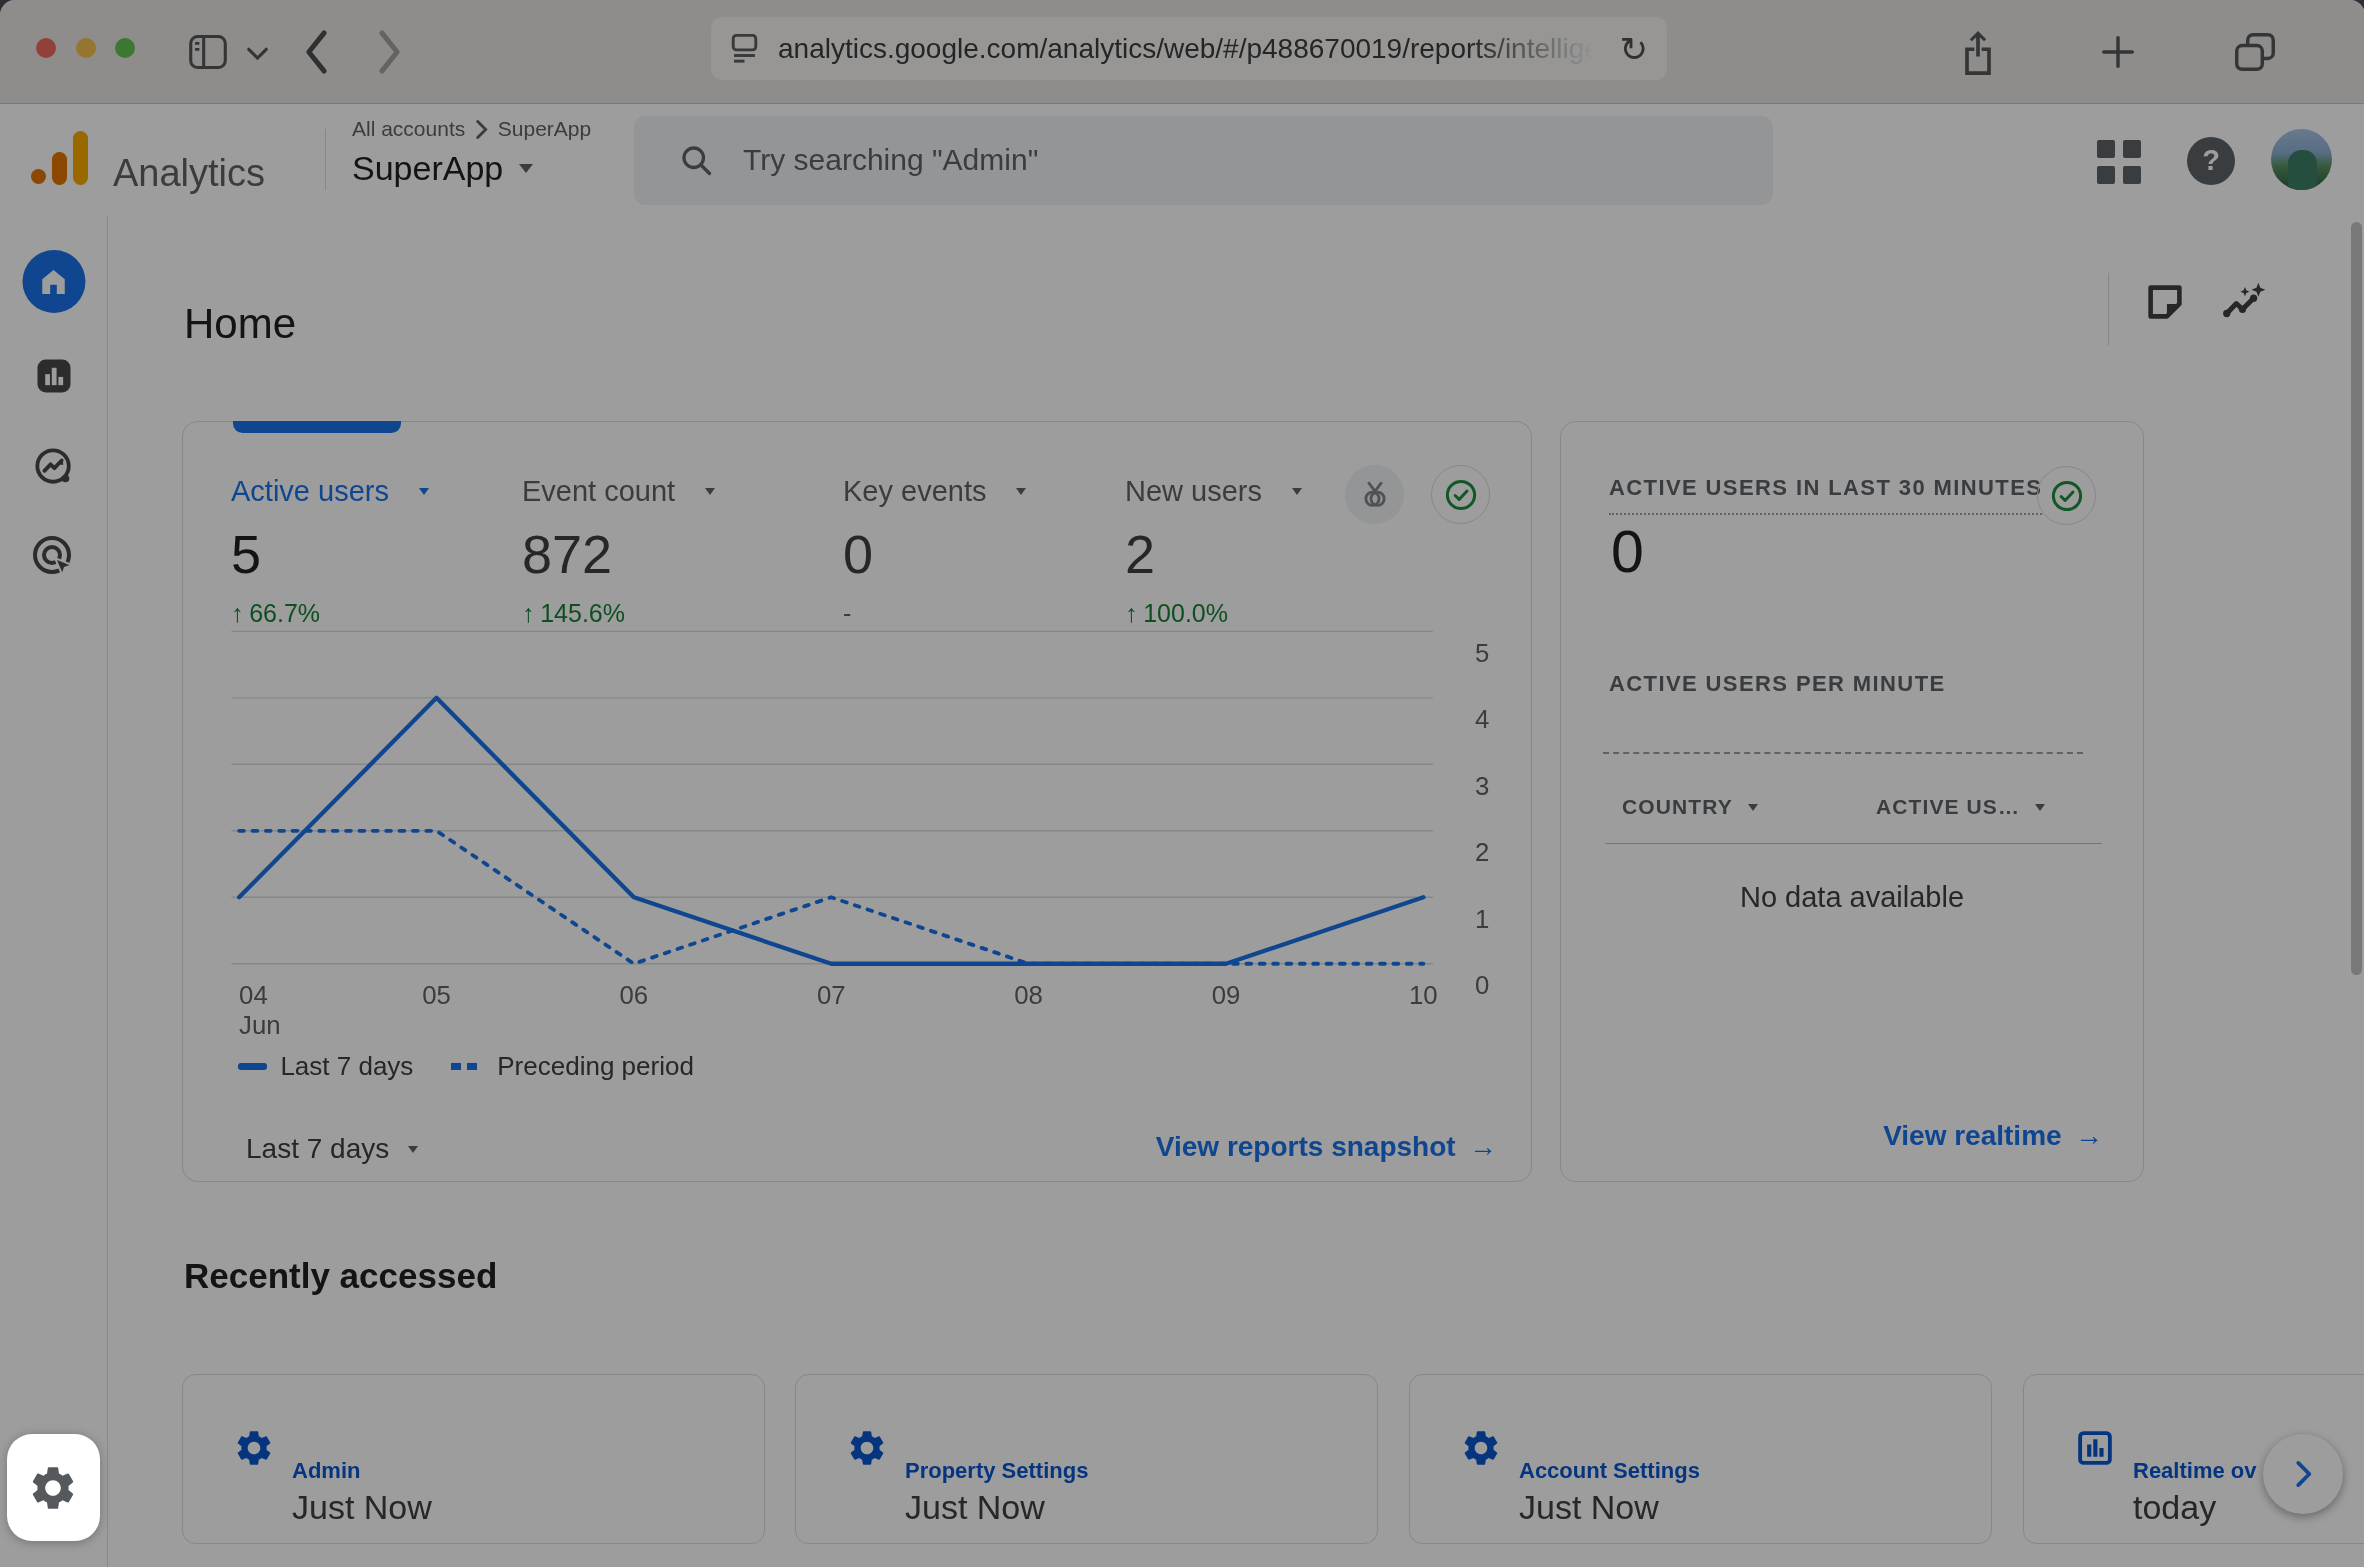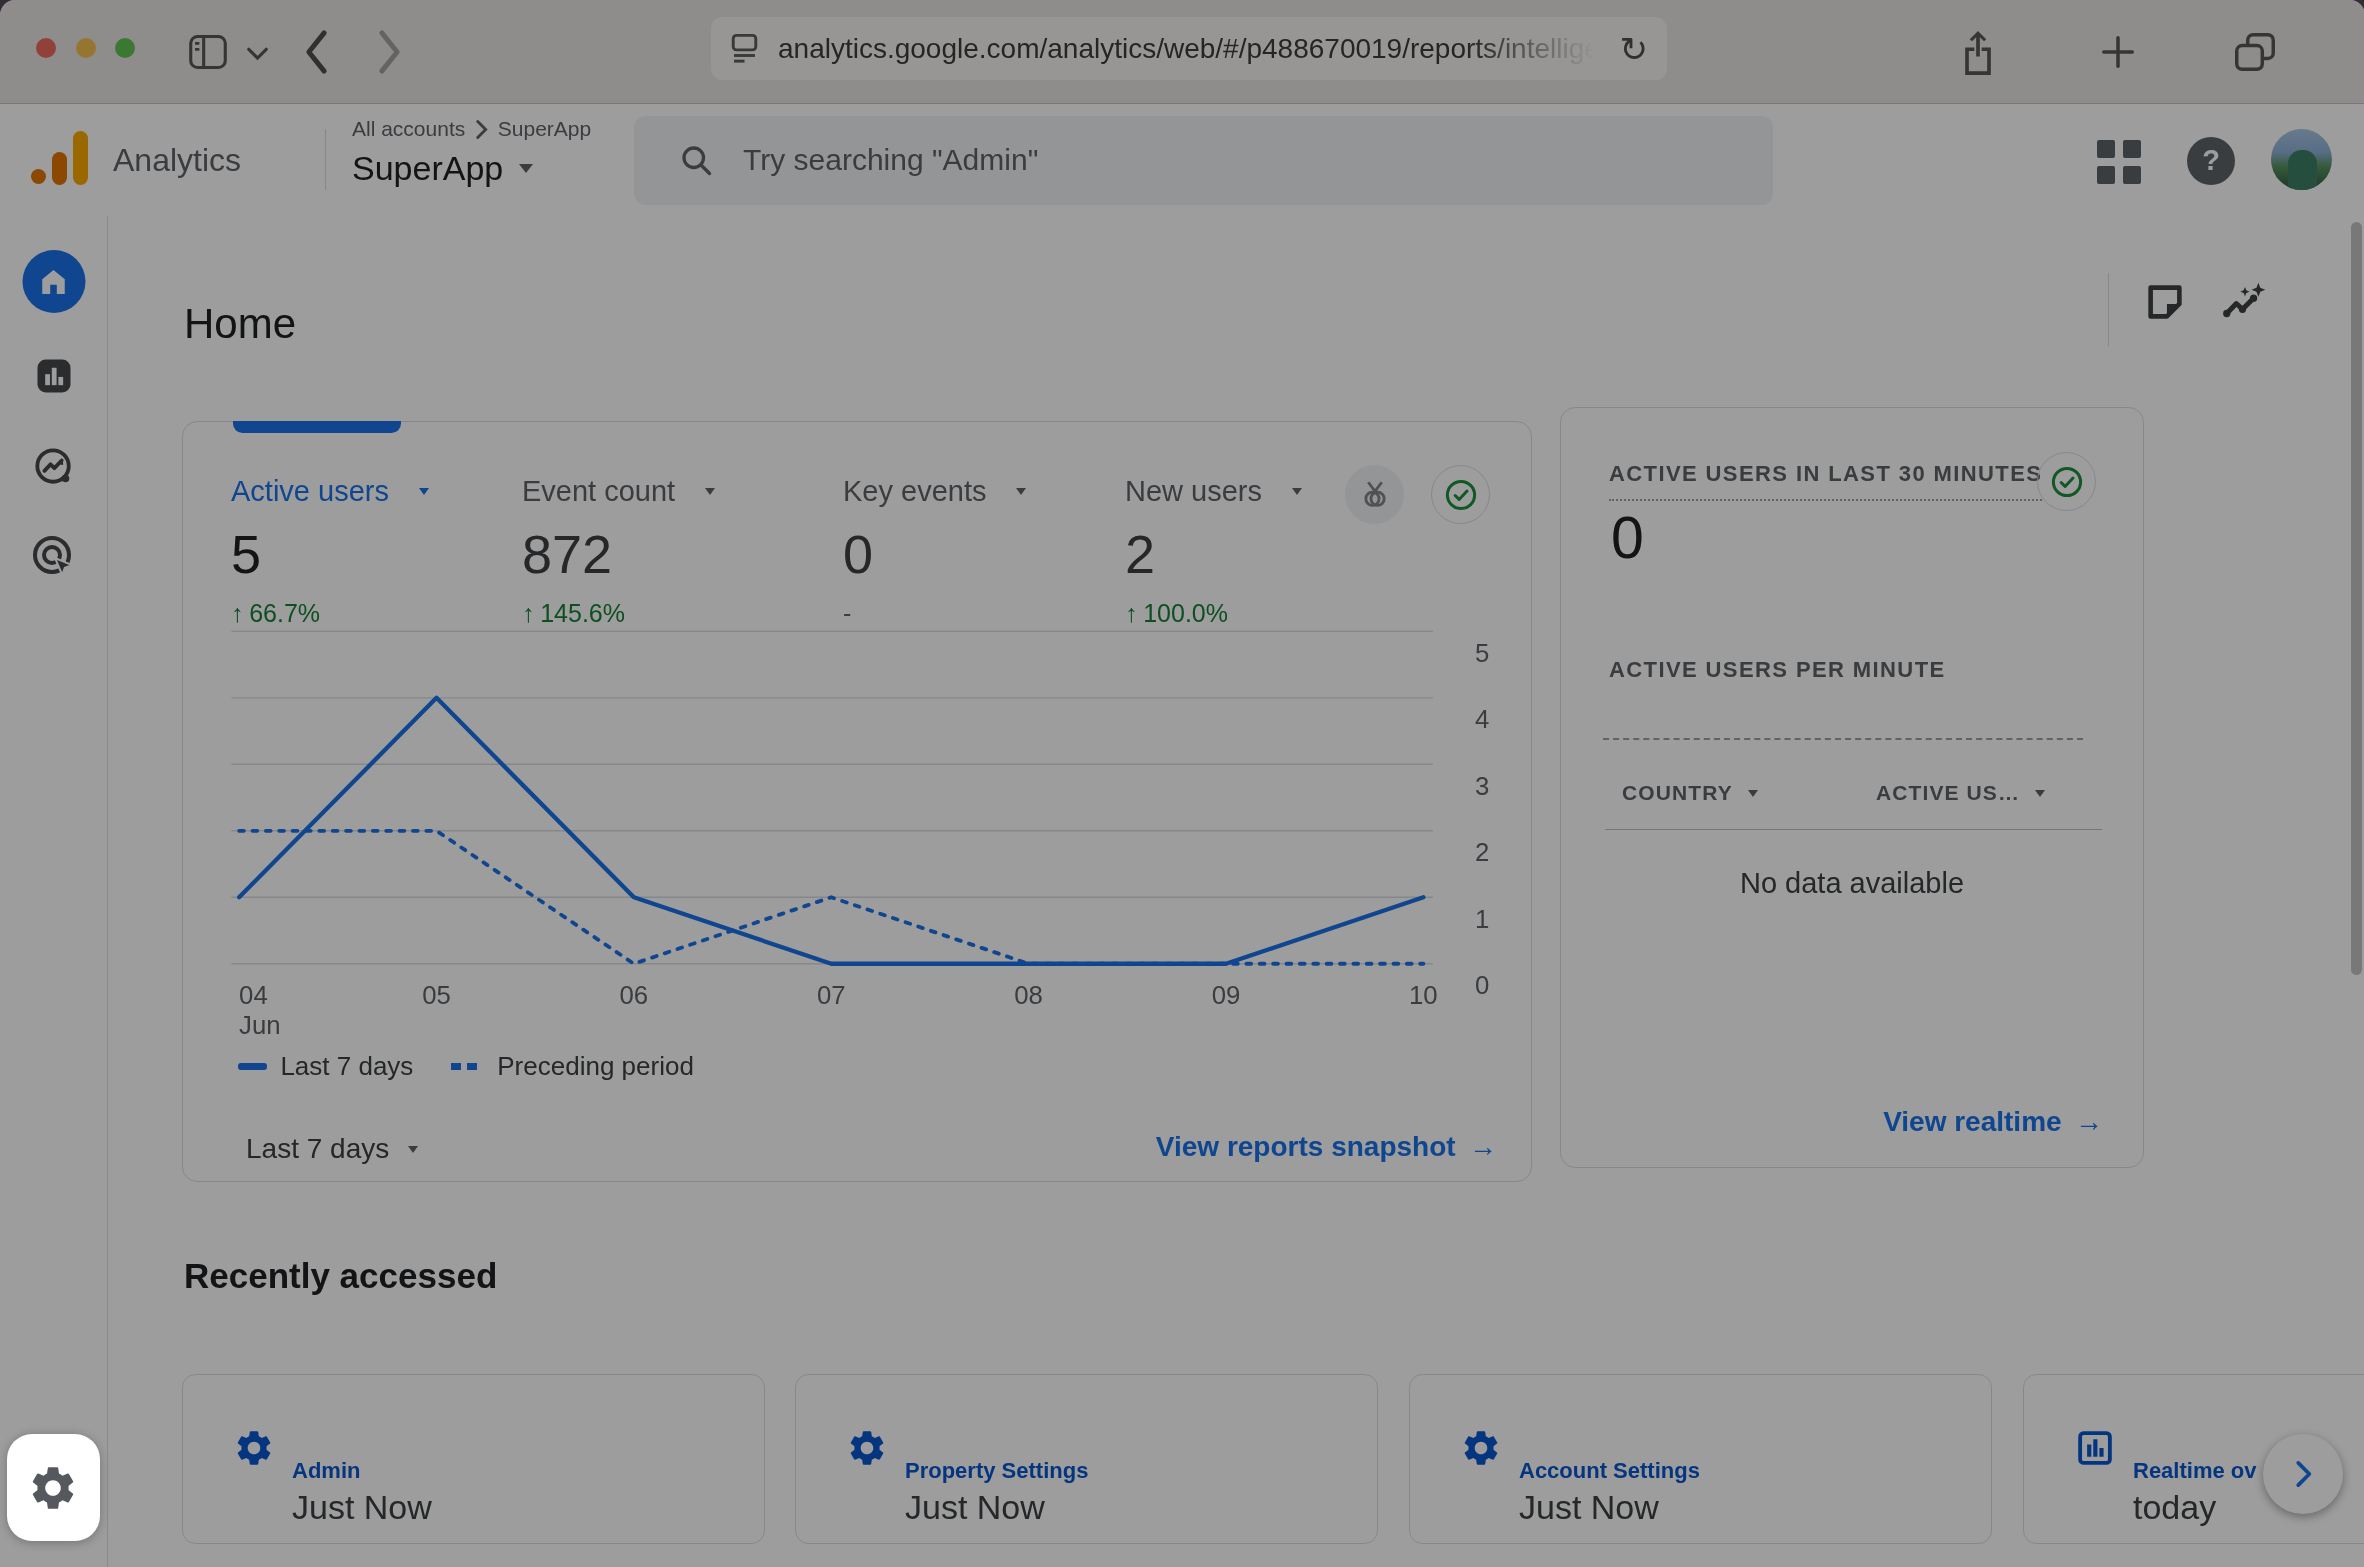--- a/index.html
+++ b/index.html
@@ -14,21 +14,21 @@
   .urlbar{position:absolute;left:711px;top:17px;width:956px;height:63px;background:#f5f4f3;border-radius:11.5px;display:flex;align-items:center;padding:0 19px;box-sizing:border-box;}
   .url-text{flex:1;font-size:28px;color:#3d3d3d;white-space:nowrap;overflow:hidden;margin-left:19px;
     -webkit-mask-image:linear-gradient(90deg,#000 82%,transparent 97%);mask-image:linear-gradient(90deg,#000 82%,transparent 97%);}
   .reload{font-size:34px;color:#4f4f4f;line-height:1;}
   
   .ga-header{position:absolute;left:0;top:104px;width:2365px;height:112px;background:#fff;border-bottom:1px solid #e8eaed;}
   .ga-logo{position:absolute;left:29px;top:23px;width:59px;height:59px;}
   .ga-logo .dot{position:absolute;left:1.9px;top:42px;width:15.3px;height:15.3px;border-radius:50%;background:#E37400;}
   .ga-logo .bar-mid{position:absolute;left:23px;top:25px;width:15.3px;height:32.5px;border-radius:7.6px;background:#E37400;}
   .ga-logo .bar-tall{position:absolute;left:44px;top:3.8px;width:15.3px;height:54px;border-radius:7.6px;background:#F9AB00;}
-  .product-name{position:absolute;left:113px;top:0;height:112px;display:flex;align-items:center;font-size:32px;color:#5f6368;}
+  .product-name{position:absolute;left:113px;top:13px;height:112px;display:flex;align-items:center;font-size:38px;color:#5f6368;}
   .hdr-divider{position:absolute;left:325px;top:25px;width:1px;height:61px;background:#dadce0;}
   .acct-block{position:absolute;left:352px;top:13.4px;}
   .breadcrumb{font-size:21px;color:#5f6368;display:flex;align-items:center;gap:9.6px;}
   .acct-row{margin-top:7.6px;display:flex;align-items:center;gap:15.3px;font-size:34px;color:#202124;}
   .caret{display:inline-block;width:0;height:0;border-left:7.6px solid transparent;border-right:7.6px solid transparent;border-top:9.6px solid currentColor;}
   .caret.sm{border-left-width:5.7px;border-right-width:5.7px;border-top-width:7.6px;}
   .search{position:absolute;left:634px;top:11.5px;width:1139px;height:89px;background:#f1f3f4;border-radius:11.5px;display:flex;align-items:center;padding:0 0 0 44px;box-sizing:border-box;}
   .search input{border:none;outline:none;background:transparent;font-size:30px;color:#3c4043;margin-left:27px;width:860px;font-family:"Liberation Sans",sans-serif;}
   .search input::placeholder{color:#5f6368;}
   .apps-grid{position:absolute;left:2097px;top:34px;width:44px;height:44px;}
@@ -62,21 +62,21 @@
   .trend-wrap{position:absolute;left:48px;top:196px;}
   .legend{position:absolute;left:55px;top:629px;display:flex;align-items:center;gap:38px;font-size:26px;color:#3c4043;}
   .leg-item{display:flex;align-items:center;gap:13.4px;}
   .sw-solid{width:29px;height:6.7px;border-radius:2.9px;background:#1a73e8;}
   .sw-dash{width:32.5px;height:6.7px;background:repeating-linear-gradient(90deg,#1a73e8 0 9.6px,transparent 9.6px 16.3px);}
   .range-dd{position:absolute;left:63px;top:711px;display:flex;align-items:center;gap:19px;font-size:28px;color:#3c4043;}
   .range-dd .caret{color:#5f6368;}
   .link{color:#1a73e8;font-size:28px;font-weight:bold;display:flex;align-items:center;gap:13.4px;}
   .snapshot-link{position:absolute;right:34px;top:709px;}
   
-  .rt-card{left:1452px;top:191px;width:584px;height:761px;}
+  .rt-card{left:1452px;top:205px;width:584px;height:761px;}
   .rt-title{position:absolute;left:48px;top:53px;font-size:22px;letter-spacing:1.4px;color:#5f6368;font-weight:bold;border-bottom:2.9px dotted #9aa0a6;padding-bottom:11.5px;}
   .rt-check{left:476px;top:44px;}
   .rt-value{position:absolute;left:50px;top:96px;font-size:59px;color:#202124;}
   .rt-sub{position:absolute;left:48px;top:249px;font-size:22px;letter-spacing:1.4px;color:#5f6368;font-weight:bold;}
   .rt-spark{position:absolute;left:42px;top:330px;width:480px;border-top:2.9px dashed #9aa0a6;}
   .rt-col{position:absolute;top:373px;display:flex;align-items:center;gap:15px;font-size:21px;letter-spacing:1.1px;color:#5f6368;font-weight:bold;}
   .rt-sep{position:absolute;left:44px;top:421px;width:497px;height:1px;background:#bdc1c6;}
   .rt-empty{position:absolute;left:0;top:459px;width:100%;text-align:center;font-size:29px;color:#3c4043;}
   .rt-link{position:absolute;right:40px;top:698px;}
   

